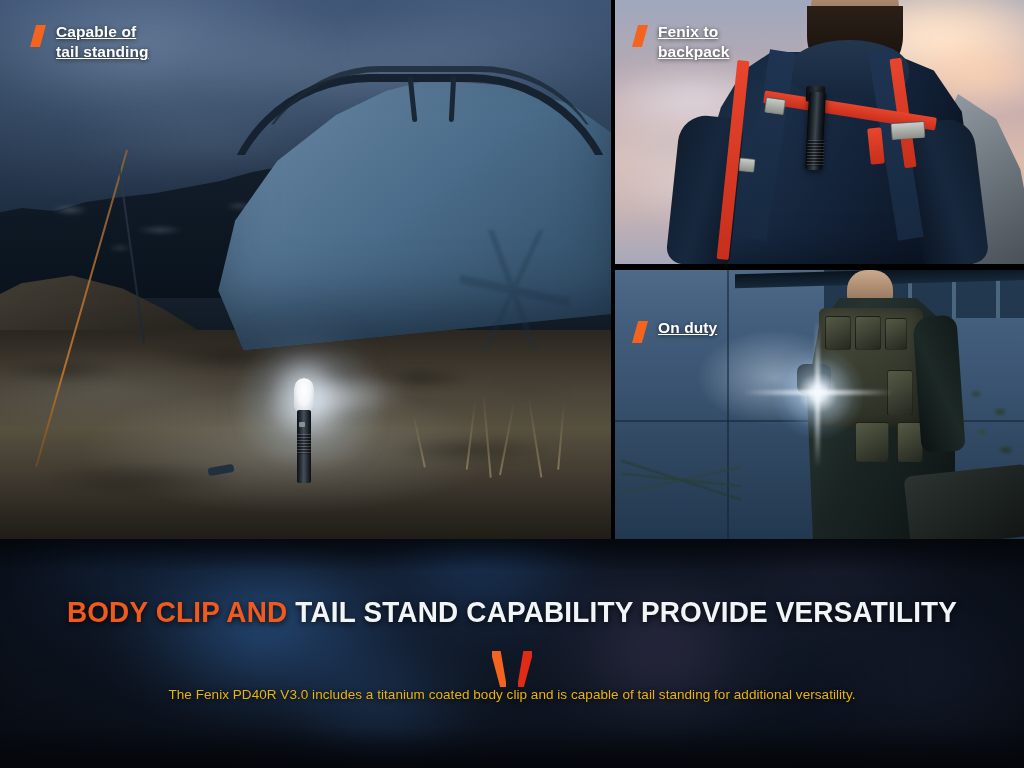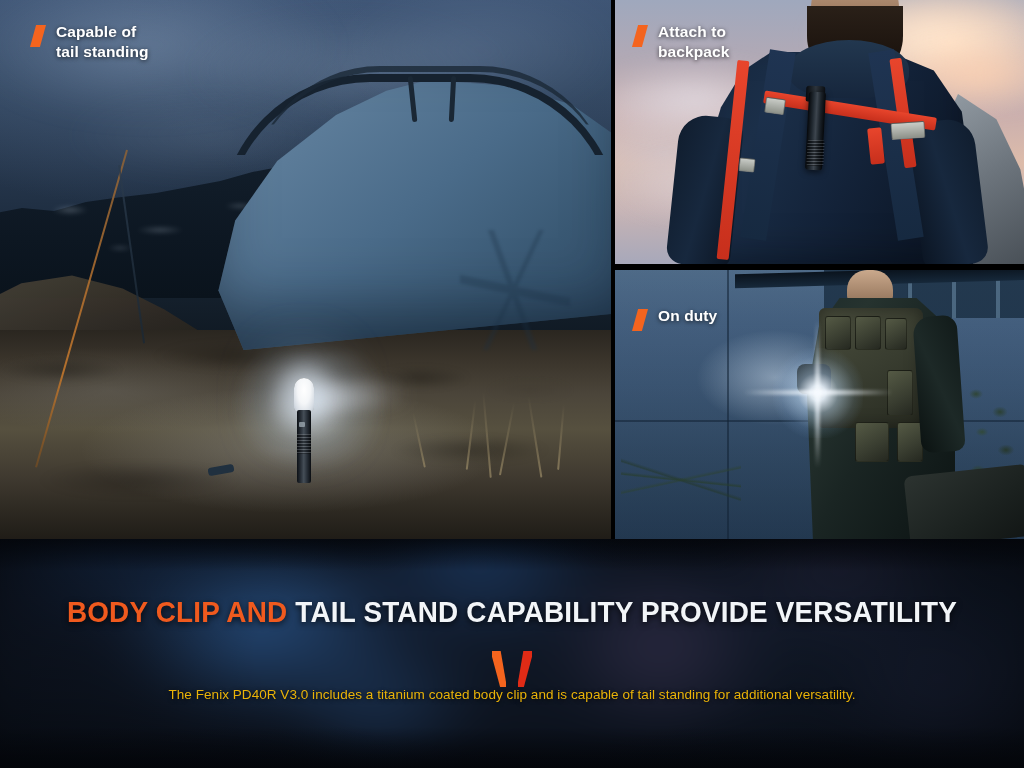--- a/index.html
+++ b/index.html
@@ -363,20 +363,21 @@
   .callout { position:absolute; display:flex; align-items:flex-start; gap:10px; z-index:8; }
   .callout-mark {
     flex:0 0 auto; width:16px; height:22px; margin-top:3px;
     background:#f4641e;
     clip-path:polygon(38% 0%, 100% 0%, 62% 100%, 0% 100%);
   }
   .callout-text {
     color:#fff; font-size:15.5px; font-weight:bold; line-height:1.32;
     letter-spacing:.1px; text-shadow:0 1px 4px rgba(0,0,0,.7);
     white-space:pre-line;
+    text-decoration:underline;
   }
   .callout-tent { left:30px;  top:22px; }
   .callout-pack { left:632px; top:22px; }
 
   
   .banner {
     position:absolute; left:0; top:539px; width:1024px; height:229px; overflow:hidden;
     background:#080b12;
   }
   .banner-bokeh { position:absolute; inset:0; }
@@ -505,21 +506,21 @@
         <div class="buckle bk1"></div>
         <div class="buckle bk2"></div>
         <div class="buckle bk3"></div>
         <div class="bp-light-head"></div>
         <div class="bp-light"></div>
         <div class="bp-light-knurl"></div>
       </div>
 
       <div class="callout callout-pack" style="left:17px; top:22px;">
         <span class="callout-mark"></span>
-        <span class="callout-text">Attach to
+        <span class="callout-text">Fenix to
 backpack</span>
       </div>
     </div>
 
     <div class="photo photo-br">
       <div class="scene">
         <div class="duty-bg"></div>
         <div class="duty-wall"></div>
         <div class="wall-line wl-h1"></div>
         <div class="wall-line wl-v1"></div>
@@ -539,21 +540,21 @@
           <div class="pouch p4"></div>
           <div class="pouch p5"></div>
           <div class="pouch p6"></div>
           <div class="off-arm"></div>
           <div class="off-hand"></div>
           <div class="duty-flare"></div>
         </div>
         <div class="duty-bag"></div>
       </div>
 
-      <div class="callout" style="left:17px; top:36px;">
+      <div class="callout" style="left:17px; top:48px;">
         <span class="callout-mark"></span>
         <span class="callout-text">On duty</span>
       </div>
     </div>
 
   </div>
 
   <div class="banner">
     <div class="banner-bokeh"></div>
     <div class="banner-vignette"></div>

